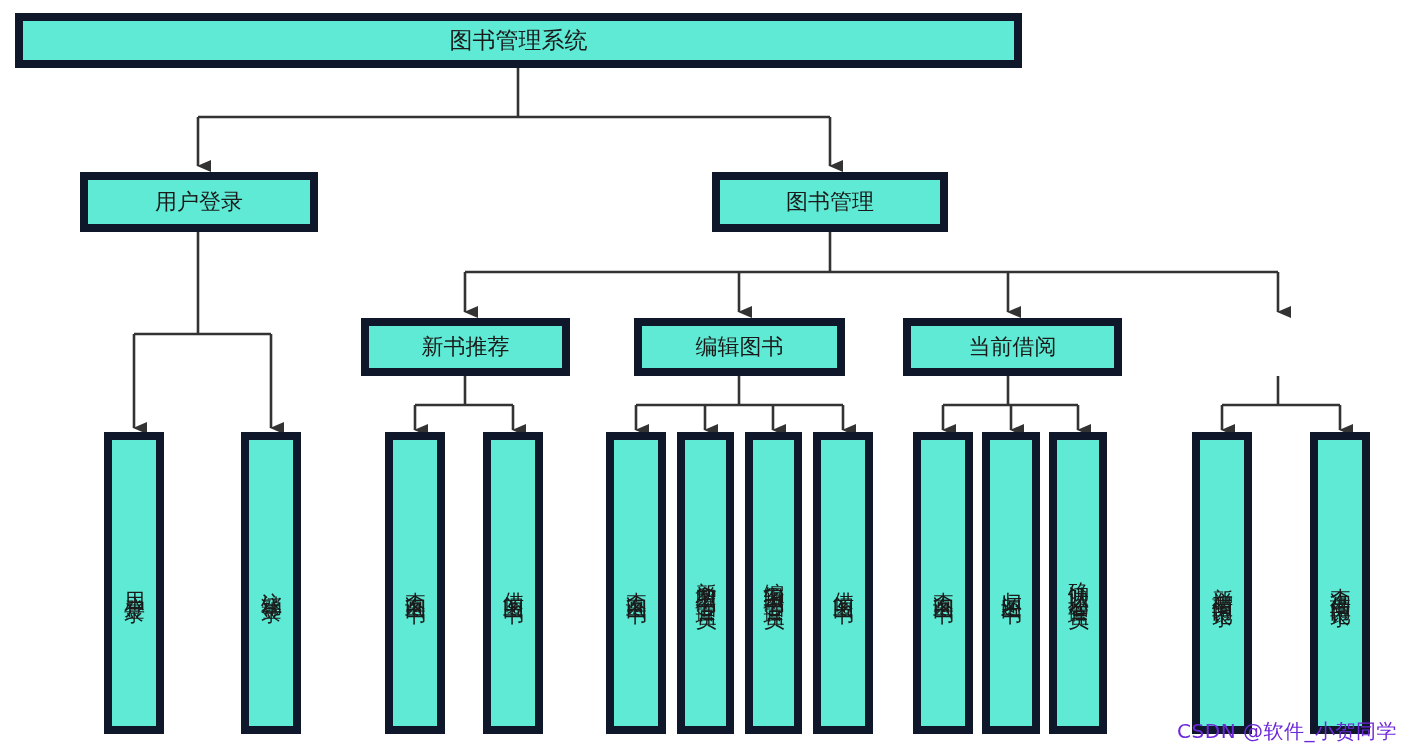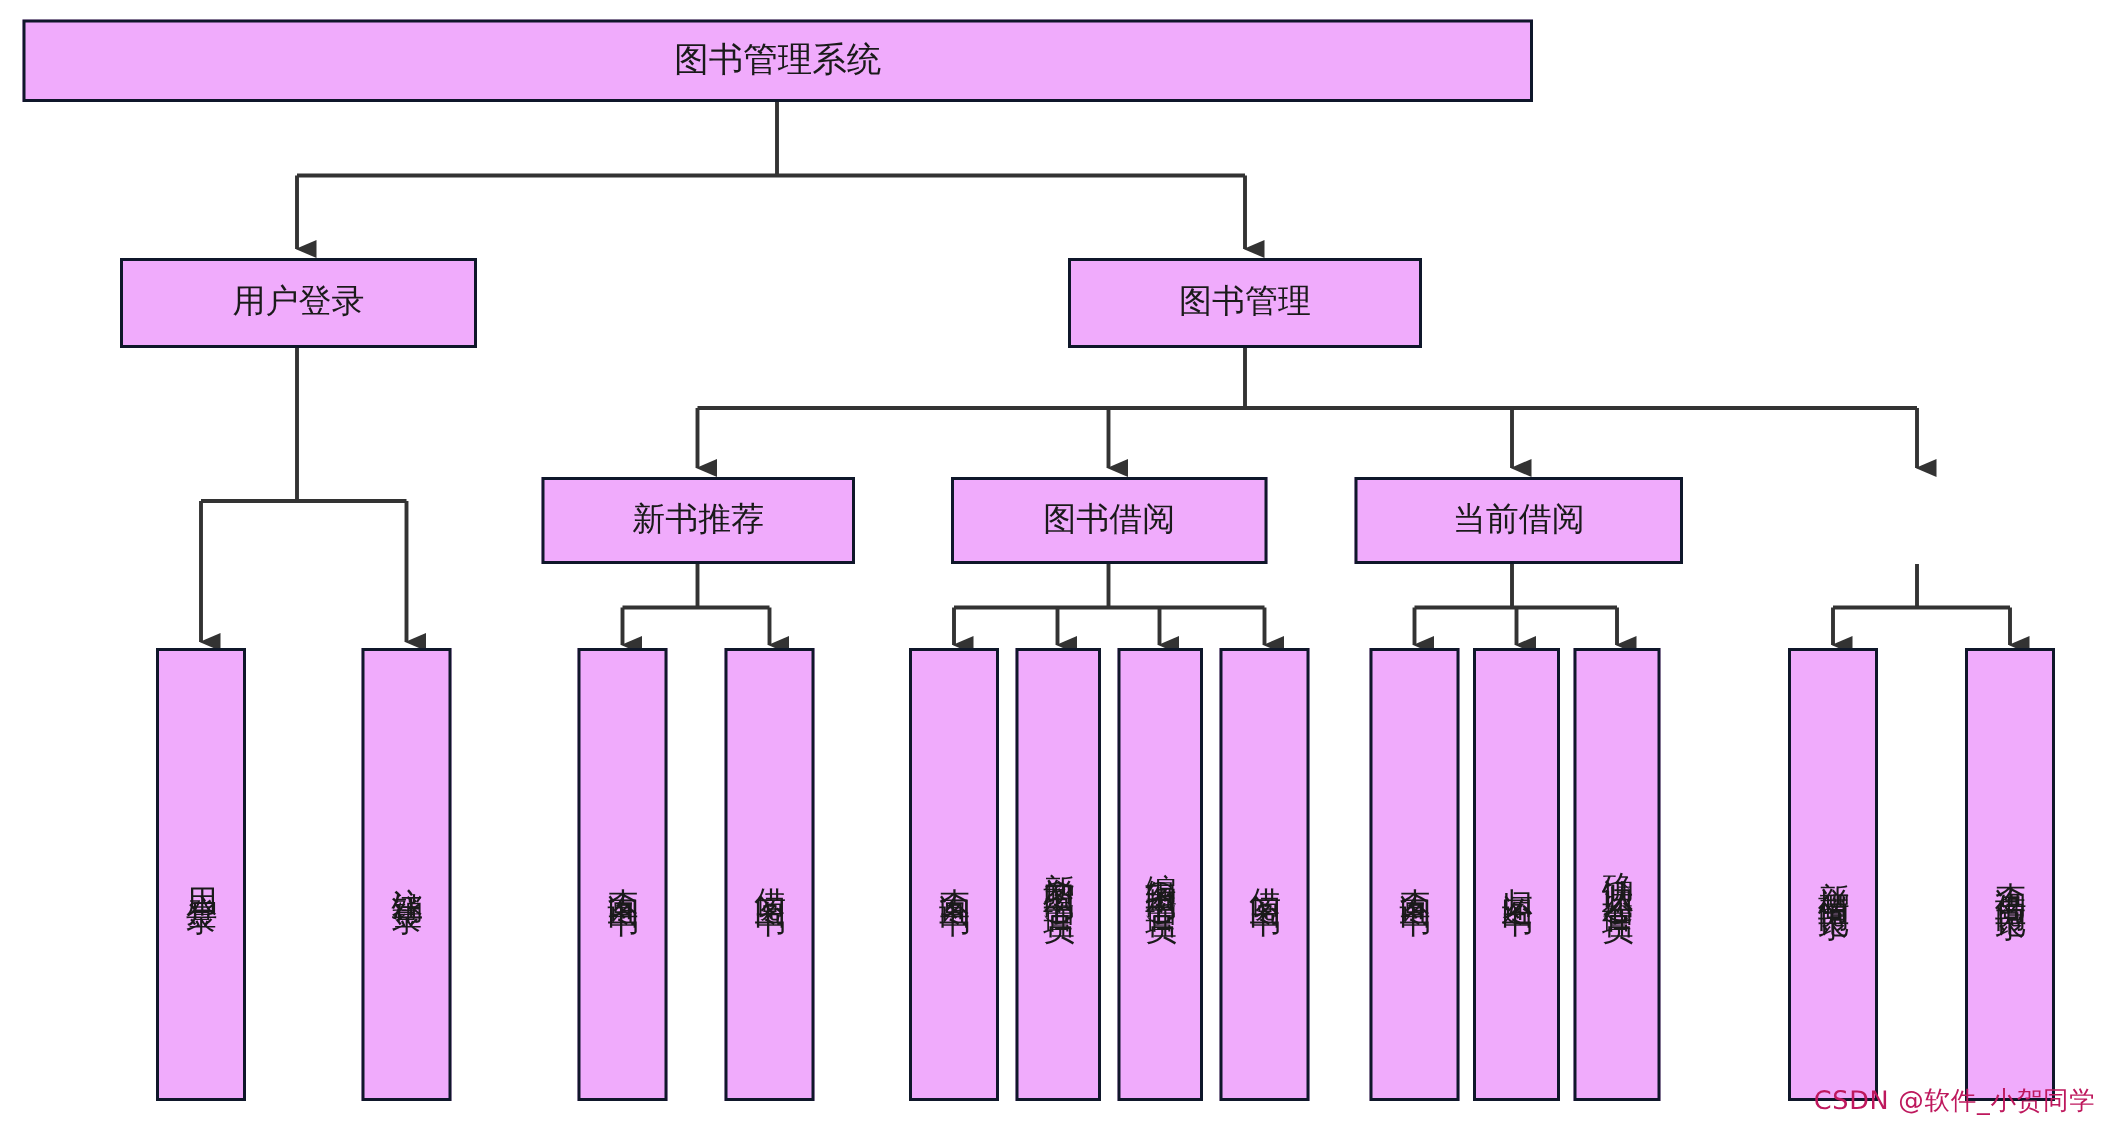--- a/index.html
+++ b/index.html
@@ -12,22 +12,22 @@
   }
   #diagram{position:relative;width:1405px;height:747px;}
 
   
   #edges{position:absolute;left:0;top:0;width:1405px;height:747px;}
 
   
   .node{
     position:absolute;
     box-sizing:border-box;
-    background:#f0abfc;
-    border:2px solid #0f172a;
+    background:#5eead4;
+    border:8px solid #0f172a;
     display:flex;
     align-items:center;
     justify-content:center;
     color:#1a1a1a;
   }
   .node .lbl{
     display:block;
     text-align:center;
     line-height:1.18;
     white-space:nowrap;
@@ -49,22 +49,22 @@
     letter-spacing:4px;
     line-height:1;
     white-space:nowrap;
   }
 
   
   #watermark{
     position:absolute;
     right:8px;
     bottom:2px;
-    font-size:17px;
-    color:#be185d;
+    font-size:20px;
+    color:#6d28d9;
     letter-spacing:.5px;
     white-space:nowrap;
     pointer-events:none;
   }
 </style>
 </head>
 <body>
 
 <div id="diagram">
 
@@ -127,21 +127,21 @@
     <span class="lbl">用户登录</span>
   </div>
   <div class="node h" style="left:361px;top:318px;width:209px;height:58px;">
     <span class="lbl">新书推荐</span>
   </div>
 
   <div class="node h" style="left:712px;top:172px;width:236px;height:60px;">
     <span class="lbl">图书管理</span>
   </div>
   <div class="node h" style="left:634px;top:318px;width:211px;height:58px;">
-    <span class="lbl">图书借阅</span>
+    <span class="lbl">编辑图书</span>
   </div>
   <div class="node h" style="left:903px;top:318px;width:219px;height:58px;">
     <span class="lbl">当前借阅</span>
   </div>
 
   <div class="node v" style="left:104px;top:432px;width:60px;height:302px;">
     <span class="lbl">用户登录</span>
   </div>
   <div class="node v" style="left:241px;top:432px;width:60px;height:302px;">
     <span class="lbl">注销登录</span>

